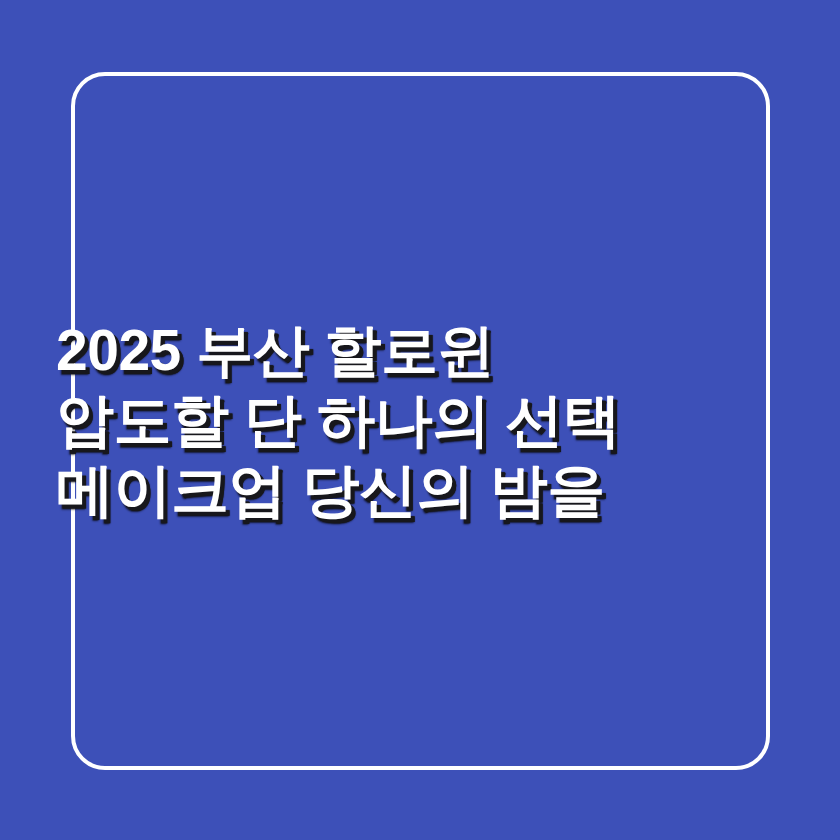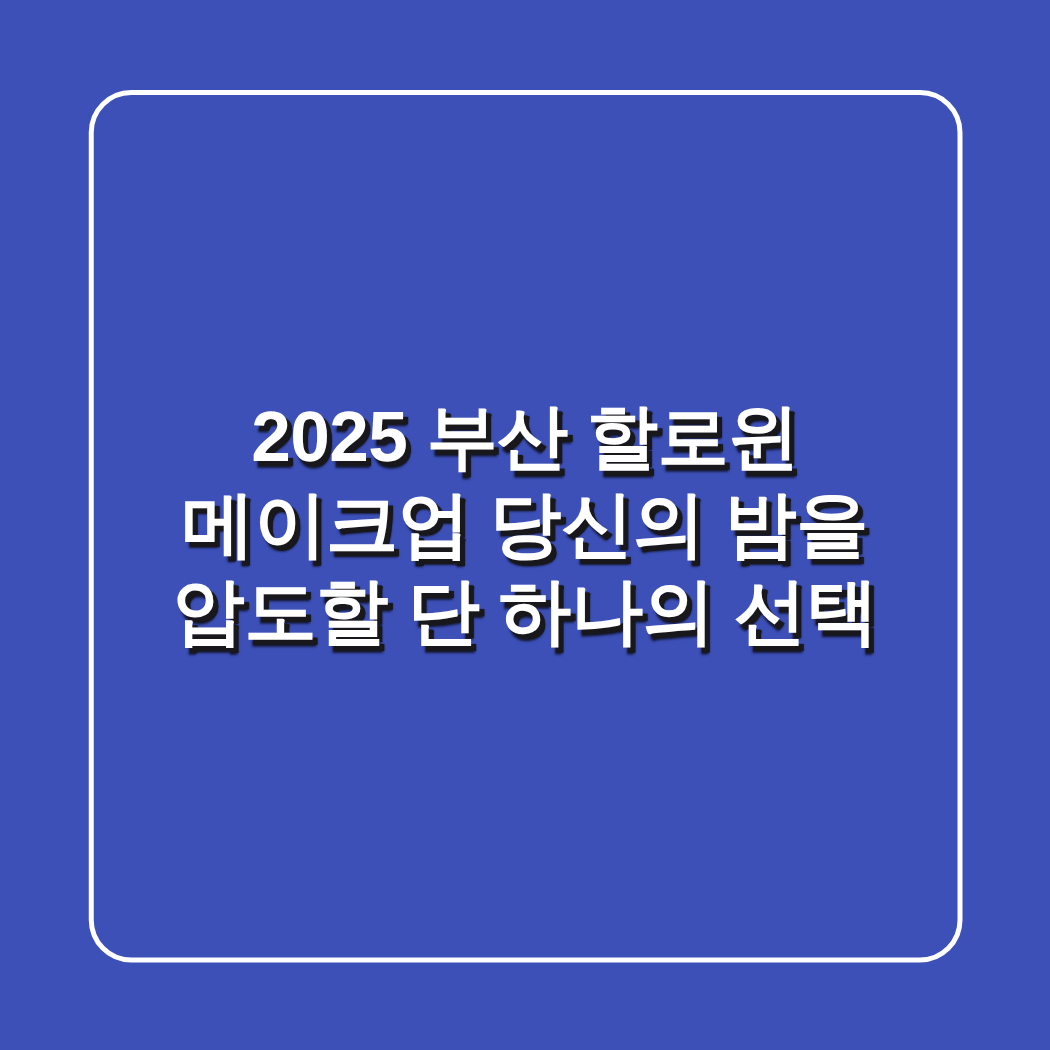--- a/index.html
+++ b/index.html
@@ -51,21 +51,21 @@
     align-items: center;
     justify-content: center;
     gap: 0;
     padding: 0 56px;
     box-sizing: border-box;
   }
 
   .headline-line {
     display: block;
     width: 100%;
-    text-align: center;
+    text-align: left;
     color: #ffffff;
     font-weight: 700;
     font-size: 58px;
     line-height: 70px;
     letter-spacing: -0.5px;
     white-space: nowrap;
     text-shadow:
       4px 4px 0 #17171c,
       4px 4px 1px #17171c,
       3px 5px 2px rgba(10, 10, 14, 0.75);
@@ -85,17 +85,17 @@
 <body>
 
 <div class="canvas">
 
   <div class="bg-fill"></div>
 
   <div class="frame"></div>
 
   <div class="headline-block">
     <span class="headline-line line-1">2025 부산 할로윈</span>
+    <span class="headline-line line-3">압도할 단 하나의 선택</span>
     <span class="headline-line line-2">메이크업 당신의 밤을</span>
-    <span class="headline-line line-3">압도할 단 하나의 선택</span>
   </div>
 
 </div>
 
 </body></html>

